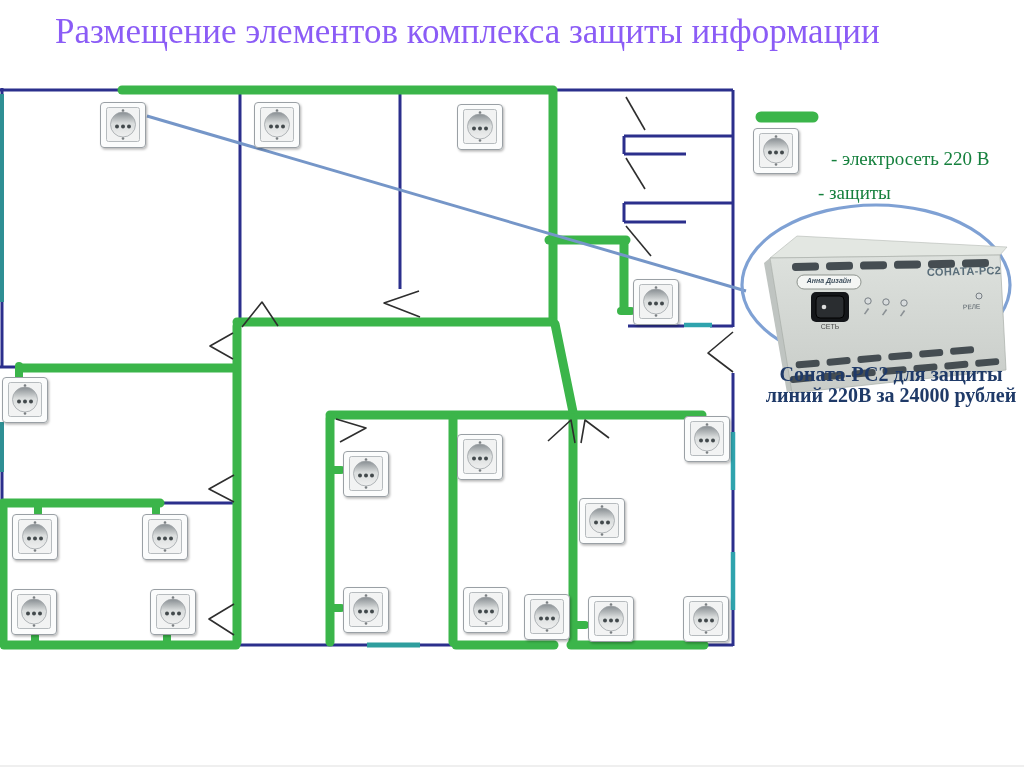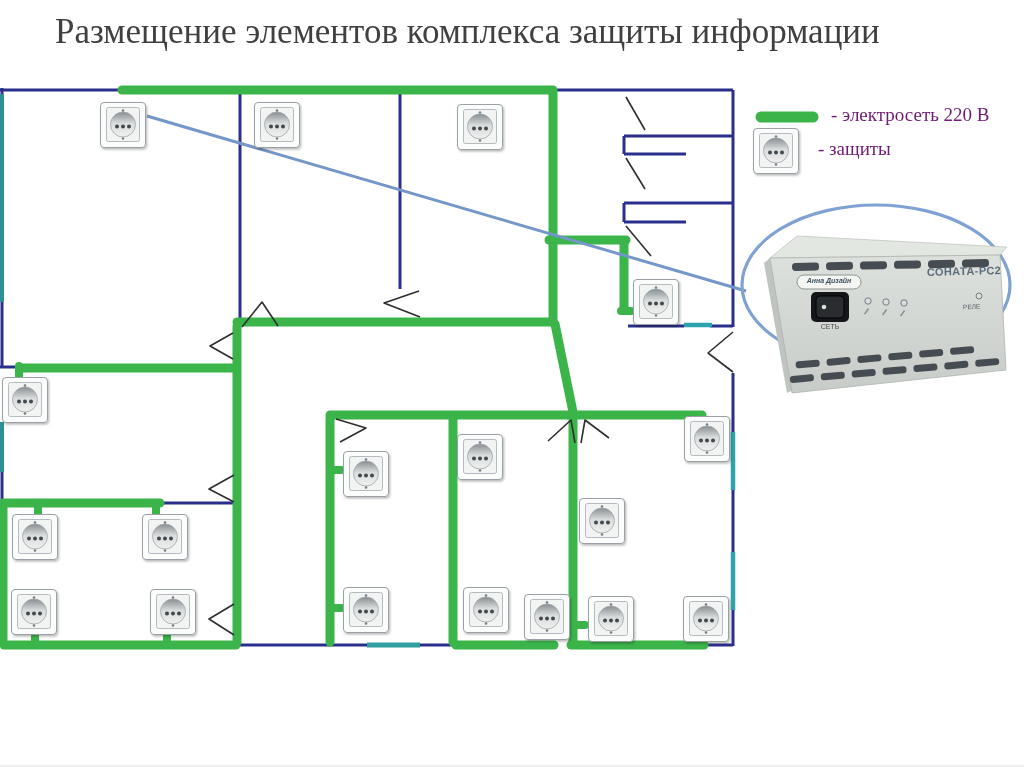--- a/index.html
+++ b/index.html
@@ -1,21 +1,21 @@
 <!DOCTYPE html>
 <html><head>
 <meta charset="utf-8">
 <style>
   html,body{margin:0;padding:0;background:#fff;}
   body{width:1024px;height:767px;position:relative;overflow:hidden;font-family:"Liberation Serif",serif;}
   #stage{position:absolute;inset:0;}
   #plan{position:absolute;left:0;top:0;}
   .abs{position:absolute;}
-  .title{left:55px;top:12px;font-size:35px;color:#404040;white-space:nowrap;letter-spacing:0px;}
-  .legend-label{font-size:19px;color:#701a75;white-space:nowrap;}
+  .title{left:55px;top:12px;font-size:35px;color:#8b5cf6;white-space:nowrap;letter-spacing:0px;}
+  .legend-label{font-size:19px;color:#15803d;white-space:nowrap;margin-top:44px;}
   .caption{left:758px;top:364px;width:266px;text-align:center;font-weight:bold;font-size:20px;line-height:21px;color:#1f3a68;}
   .dev-label{font-family:"Liberation Sans",sans-serif;color:#5a6e7a;}
   .dev-name{left:921px;top:265px;width:86px;font-size:11px;font-weight:bold;letter-spacing:.4px;transform:rotate(-1.5deg);text-align:center;}
   .dev-logo{left:799px;top:277px;width:60px;font-size:7px;font-style:italic;font-weight:bold;color:#3d4e5c;text-align:center;}
   .dev-switch{left:811px;top:323px;width:38px;font-size:7px;color:#4a4a4a;text-align:center;}
   .dev-relay{left:963px;top:303px;font-size:6.5px;color:#566068;transform:rotate(-2deg);}
   .bottom-edge{left:0;bottom:0;width:1024px;height:2px;background:#efefef;}
 </style>
 </head>
 <body>
@@ -197,15 +197,19 @@
   <div class="abs title">Размещение элементов комплекса защиты информации</div>
 
   <div class="abs legend-label" style="left:831px;top:104px;">- электросеть 220 В</div>
   <div class="abs legend-label" style="left:818px;top:138px;">- защиты</div>
 
   <div class="abs dev-label dev-name">СОНАТА-РС2</div>
   <div class="abs dev-label dev-logo">Анна Дизайн</div>
   <div class="abs dev-label dev-switch">СЕТЬ</div>
   <div class="abs dev-label dev-relay">РЕЛЕ</div>
 
+  <div class="abs caption">
+    <div>Соната-РС2 для защиты</div>
+    <div>линий 220В за 24000 рублей</div>
+  </div>
 
   <div class="abs bottom-edge"></div>
 </div>
 
 </body></html>

